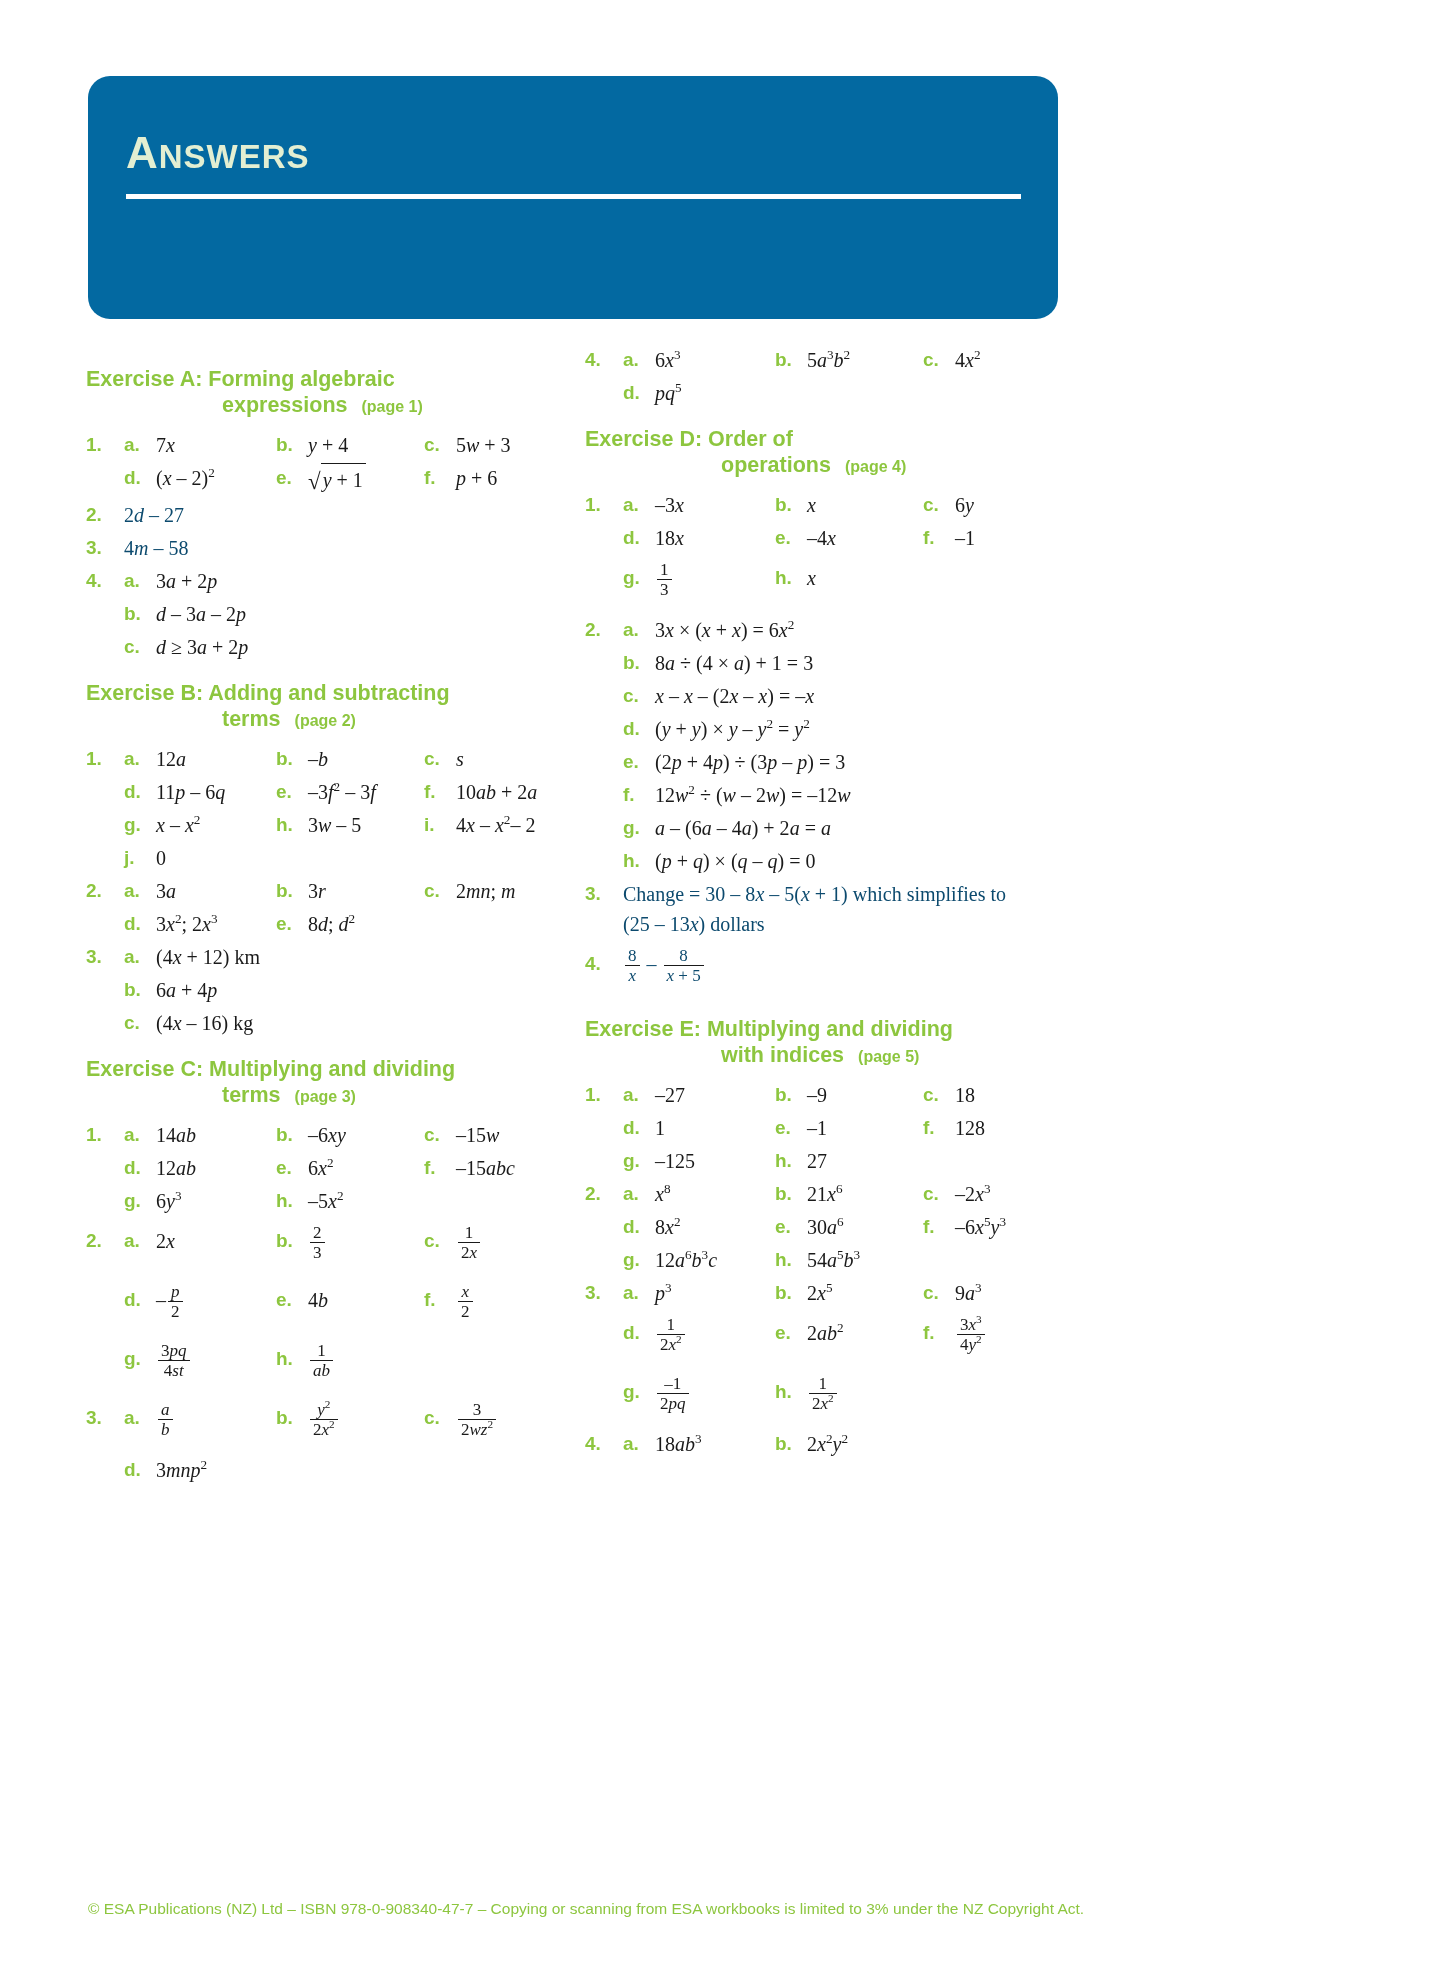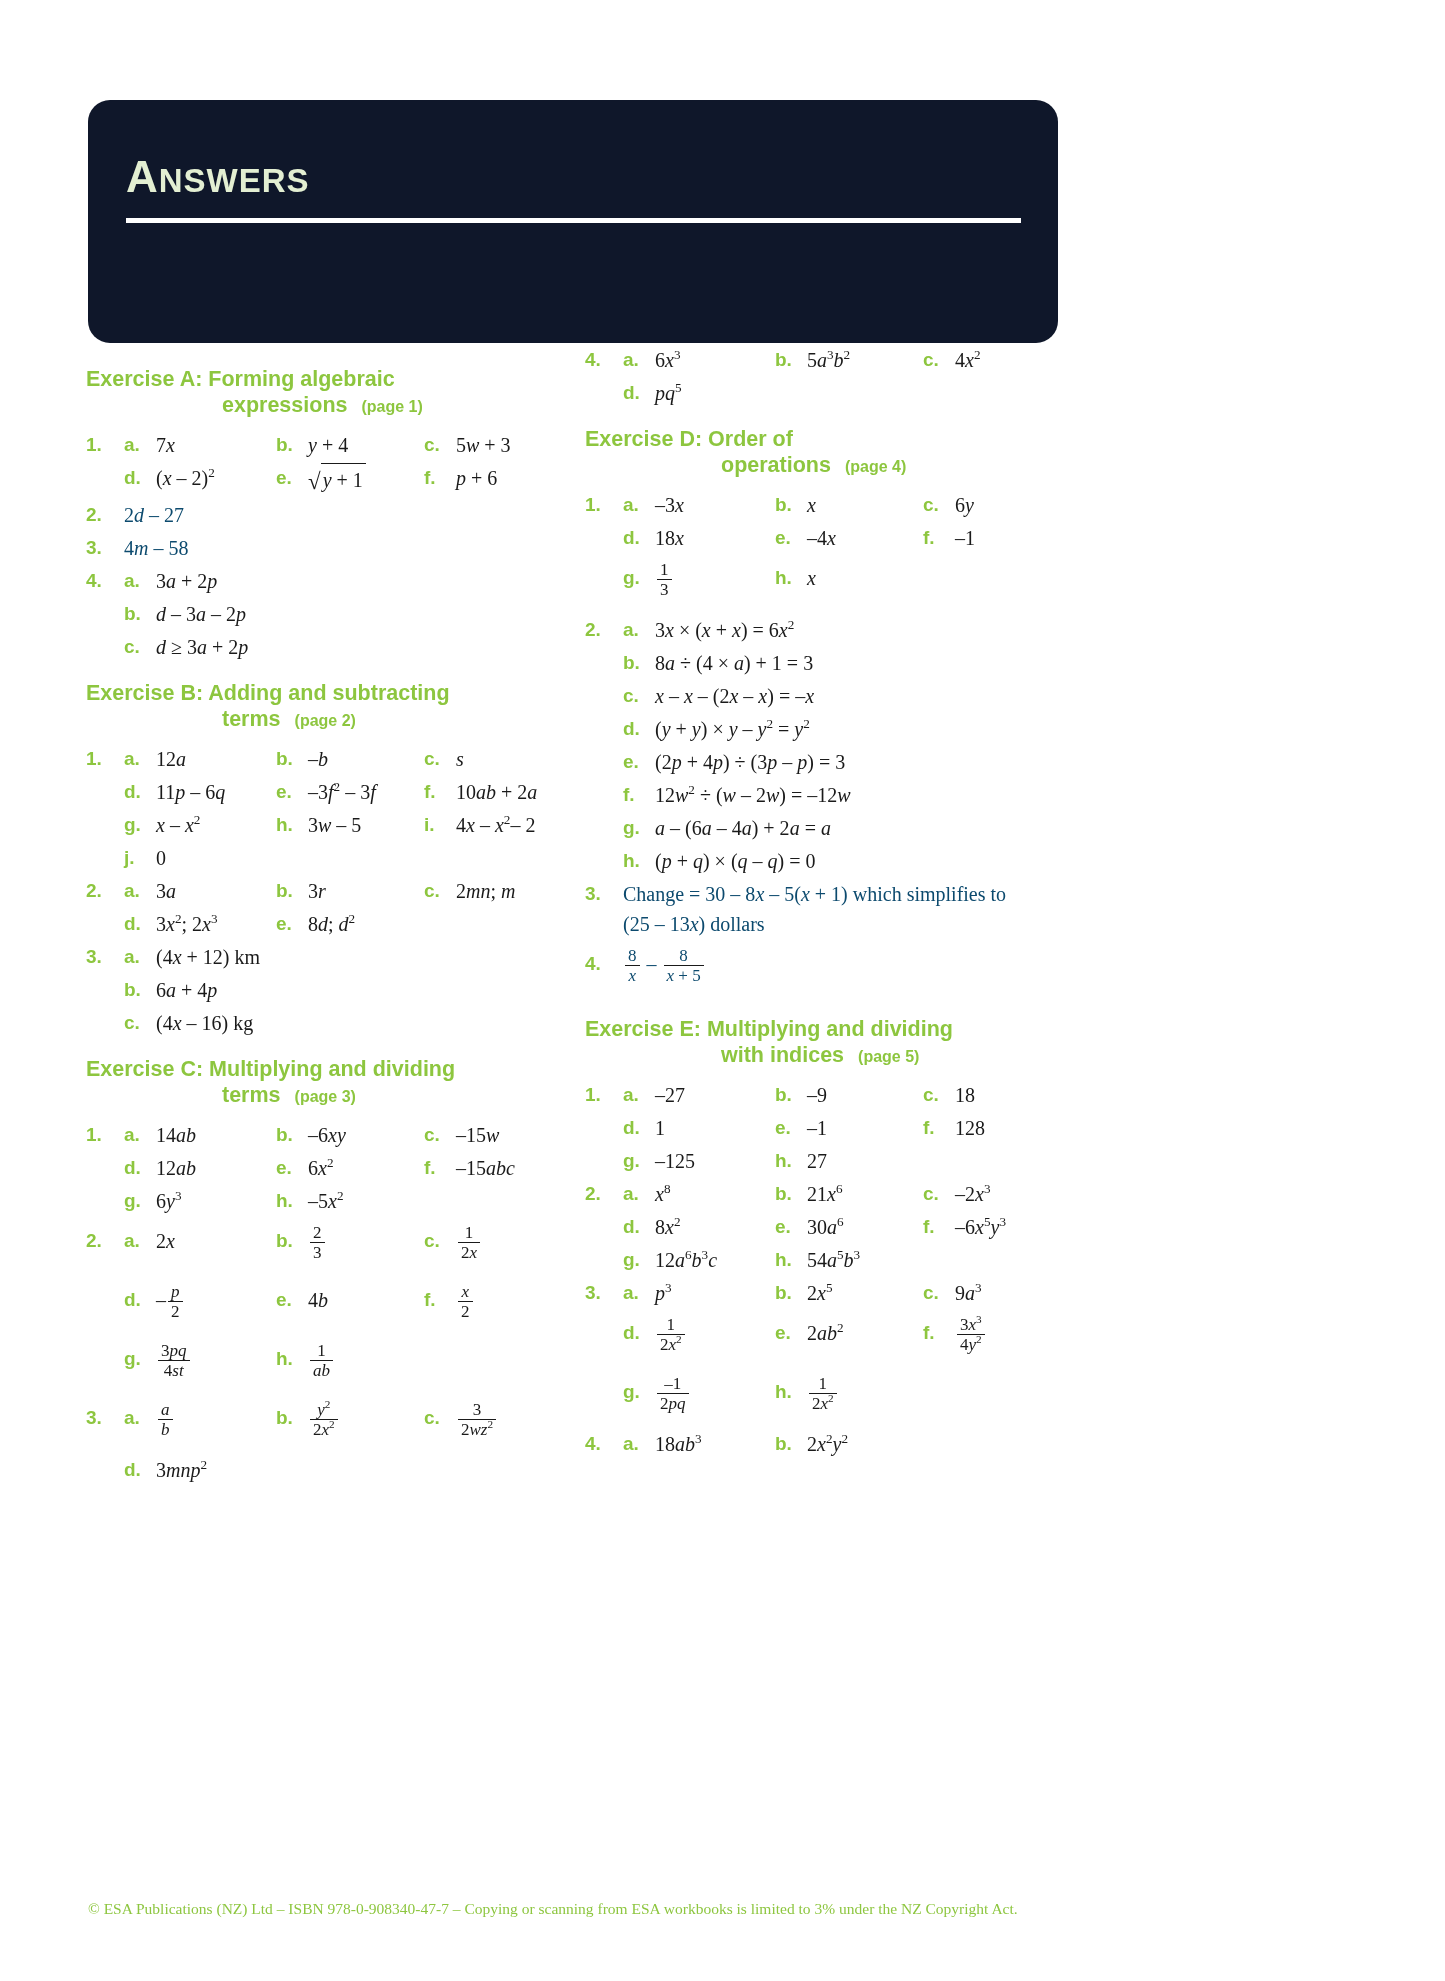--- a/index.html
+++ b/index.html
@@ -12,24 +12,24 @@
     height: 1981px;
     position: relative;
     font-family: "Liberation Sans", sans-serif;
     -webkit-font-smoothing: antialiased;
   }
 
   
   #header-banner {
     position: absolute;
     left: 88px;
-    top: 100px;
+    top: 76px;
     width: 970px;
     height: 243px;
-    background: #0f172a;
+    background: #0369a1;
     border-radius: 22px;
   }
   #header-title {
     position: absolute;
     left: 38px;
     top: 52px;
     color: #E3EFD2;
     font-family: "Liberation Sans", sans-serif;
     font-weight: bold;
     font-size: 44px;
@@ -151,21 +151,21 @@
   .qrow.tall .pval { line-height: 44px; }
 
   
   #footer {
     position: absolute;
     left: 88px;
     top: 1900px;
     width: 1270px;
     color: #8DC63F;
     font-size: 15.5px;
-    font-family: Liberation Serif, serif;
+    font-family: Liberation Sans, sans-serif;
   }
 </style>
 </head>
 <body>
 
 <div id="header-banner">
   <div id="header-title"><span>A</span><span class="small-caps">NSWERS</span></div>
   <div id="header-rule"></div>
 </div>
 

